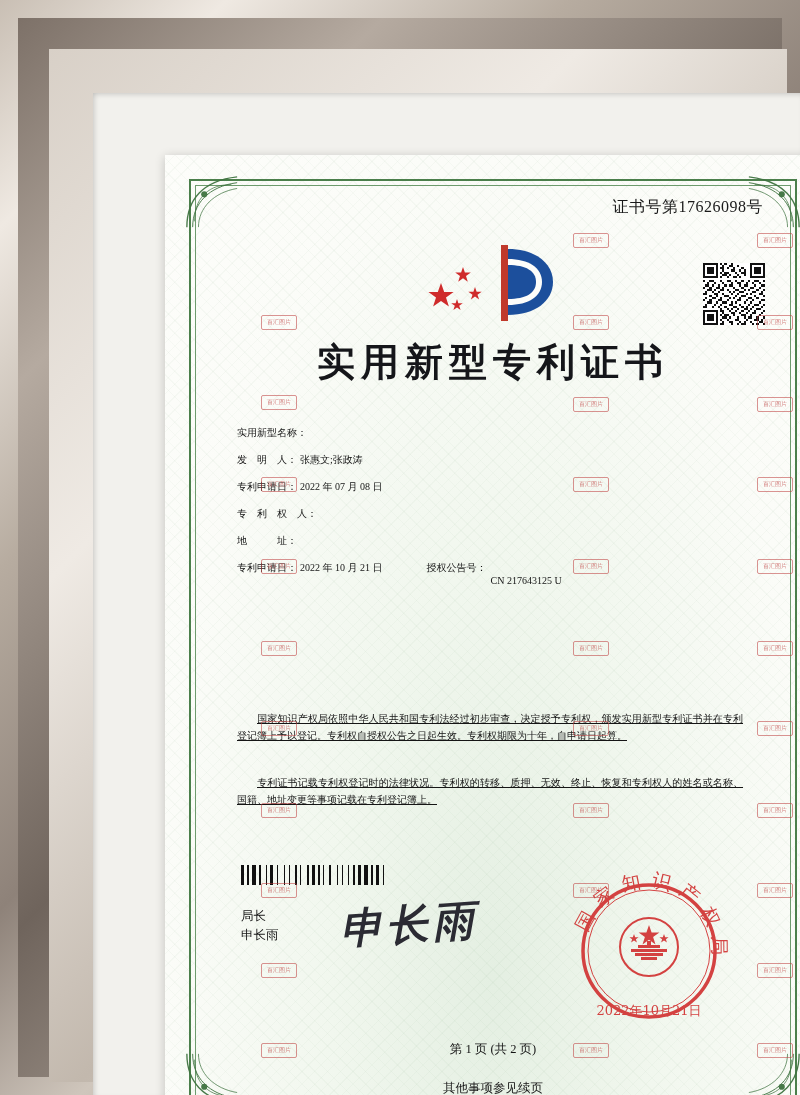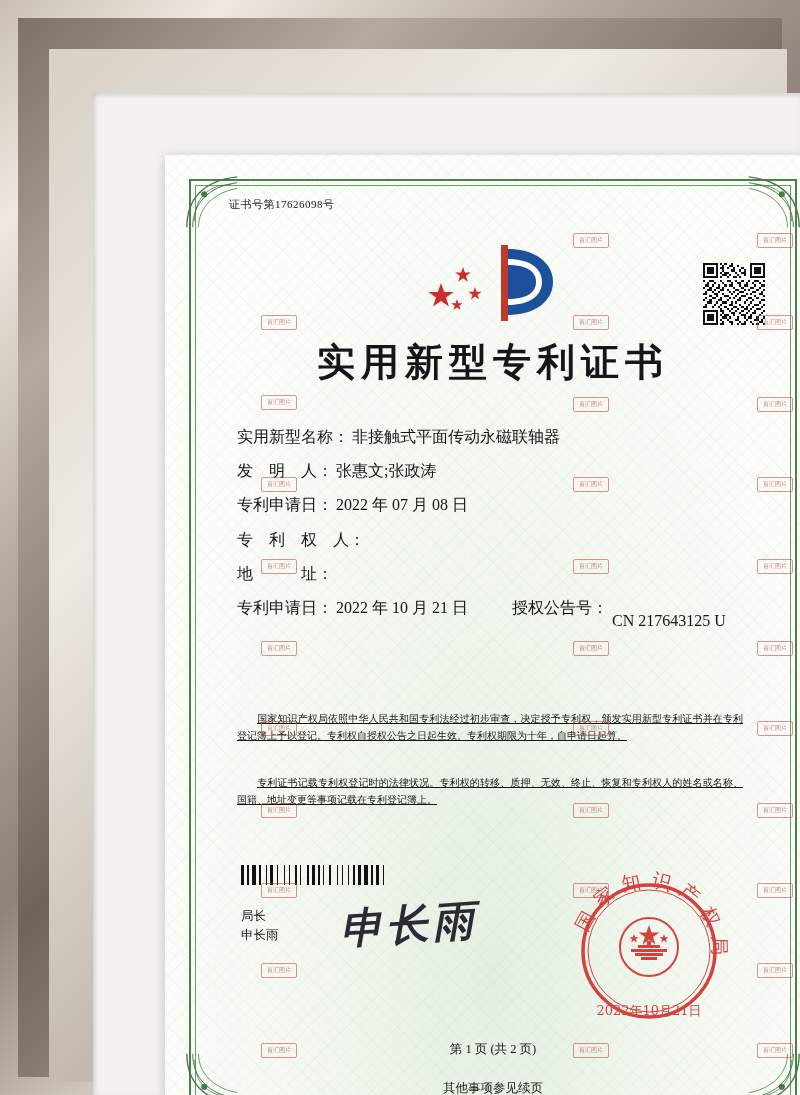--- a/index.html
+++ b/index.html
@@ -95,23 +95,24 @@
 
   
   .content {
     position: absolute;
     left: 58px; top: 42px;
     width: 540px;
     font-size: 12.5px;
     color: #1a1a1a;
   }
   .cert-no {
-    font-size: 11px;
+    font-size: 16px;
     letter-spacing: 0.5px;
     margin: 0 0 4px 6px;
+    text-align: right;
   }
 
   .qr {
     position: absolute;
     right: 56px; top: 108px;
     width: 62px; height: 62px;
   }
   .qr canvas, .qr .qrgrid {
     width: 62px; height: 62px;
     display: block;
@@ -133,21 +134,21 @@
     font-size: 38px;
     letter-spacing: 6px;
     font-weight: bold;
     color: #15161a;
   }
 
   .fields {
     position: absolute;
     left: 72px; top: 272px;
     width: 510px;
-    font-size: 16px;
+    font-size: 10px;
     line-height: 1.2;
     color: #151515;
   }
   .field-row {
     display: flex;
     align-items: flex-start;
     margin-bottom: 15px;
   }
   .field-label {
     white-space: pre;
@@ -533,21 +534,20 @@
               <path d="M95 18 C116 18 129 27 129 41 C129 55 116 64 95 64 Z" fill="#fdfdfa"></path>
               <path d="M95 24 C113 24 123 30 123 41 C123 52 113 58 95 58 Z" fill="#1c4f9c"></path>
             </svg>
           </div>
 
           <div class="title">实用新型专利证书</div>
 
           <div class="fields">
             <div class="field-row">
               <span class="field-label">实用新型名称：</span>
-              <span class="field-value">非接触式平面传动永磁联轴器</span>
             </div>
             <div class="field-row">
               <span class="field-label">发　明　人：</span>
               <span class="field-value">张惠文;张政涛</span>
             </div>
             <div class="field-row">
               <span class="field-label">专利申请日：</span>
               <span class="field-value">2022 年 07 月 08 日</span>
             </div>
             <div class="field-row">

